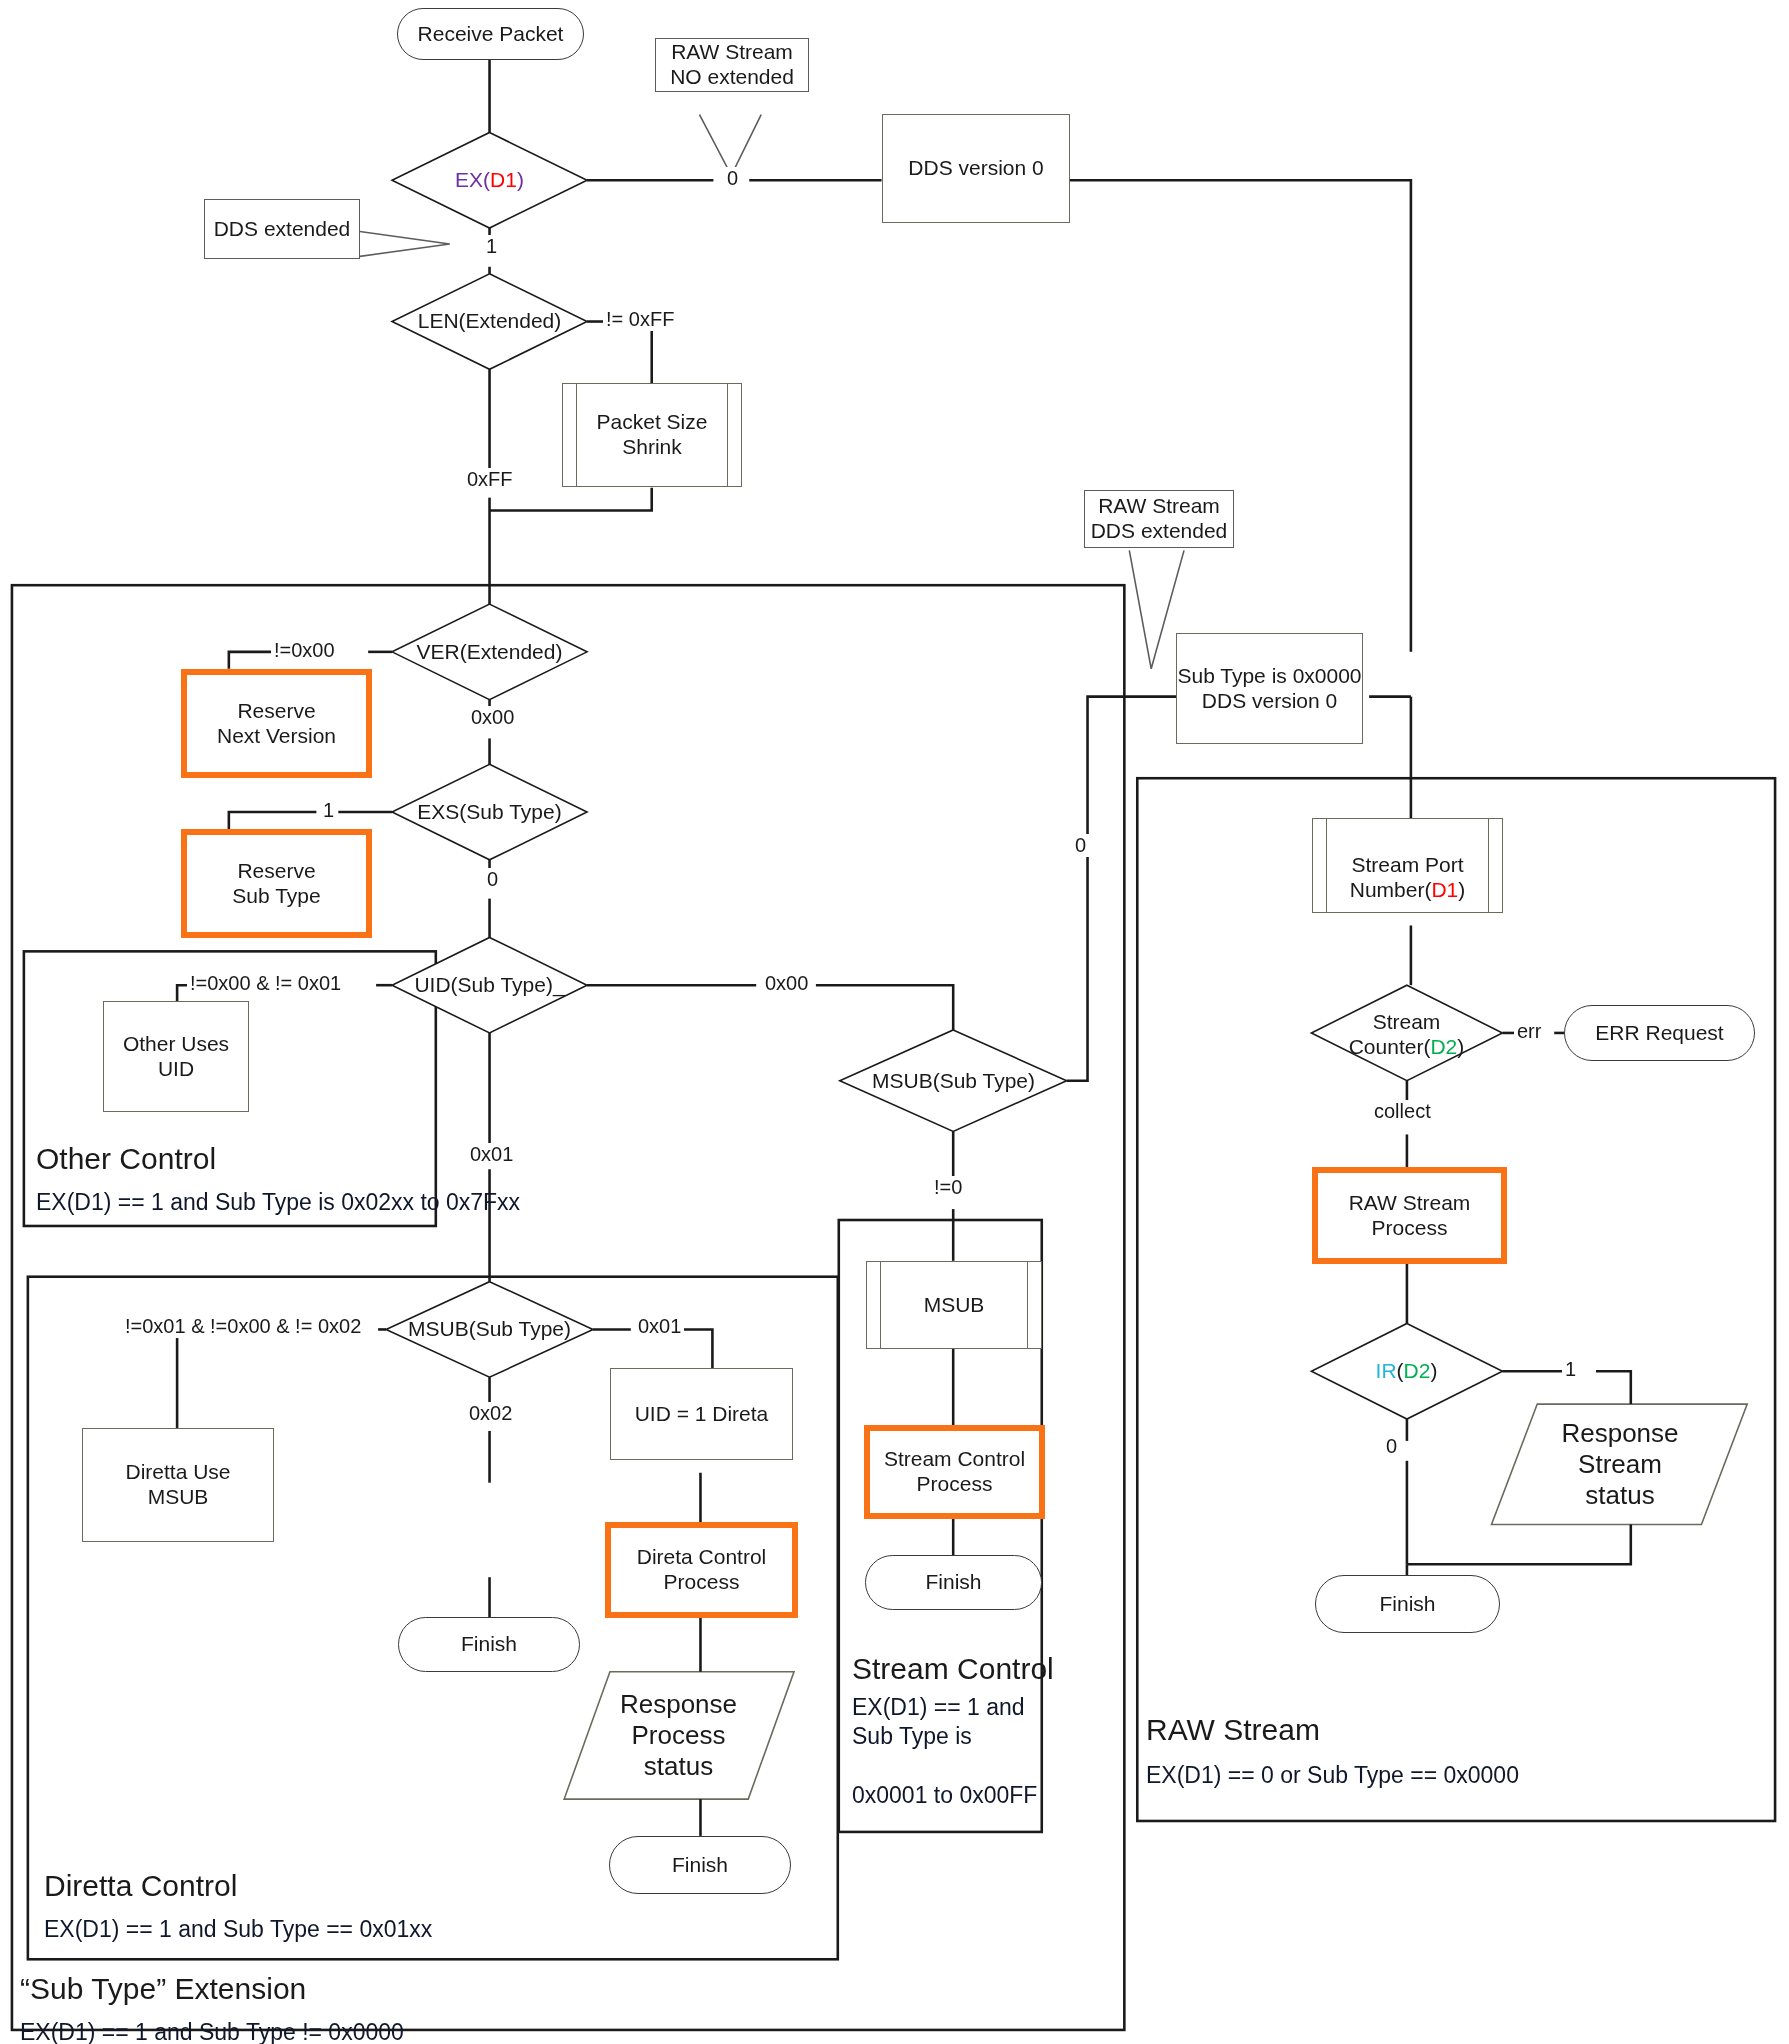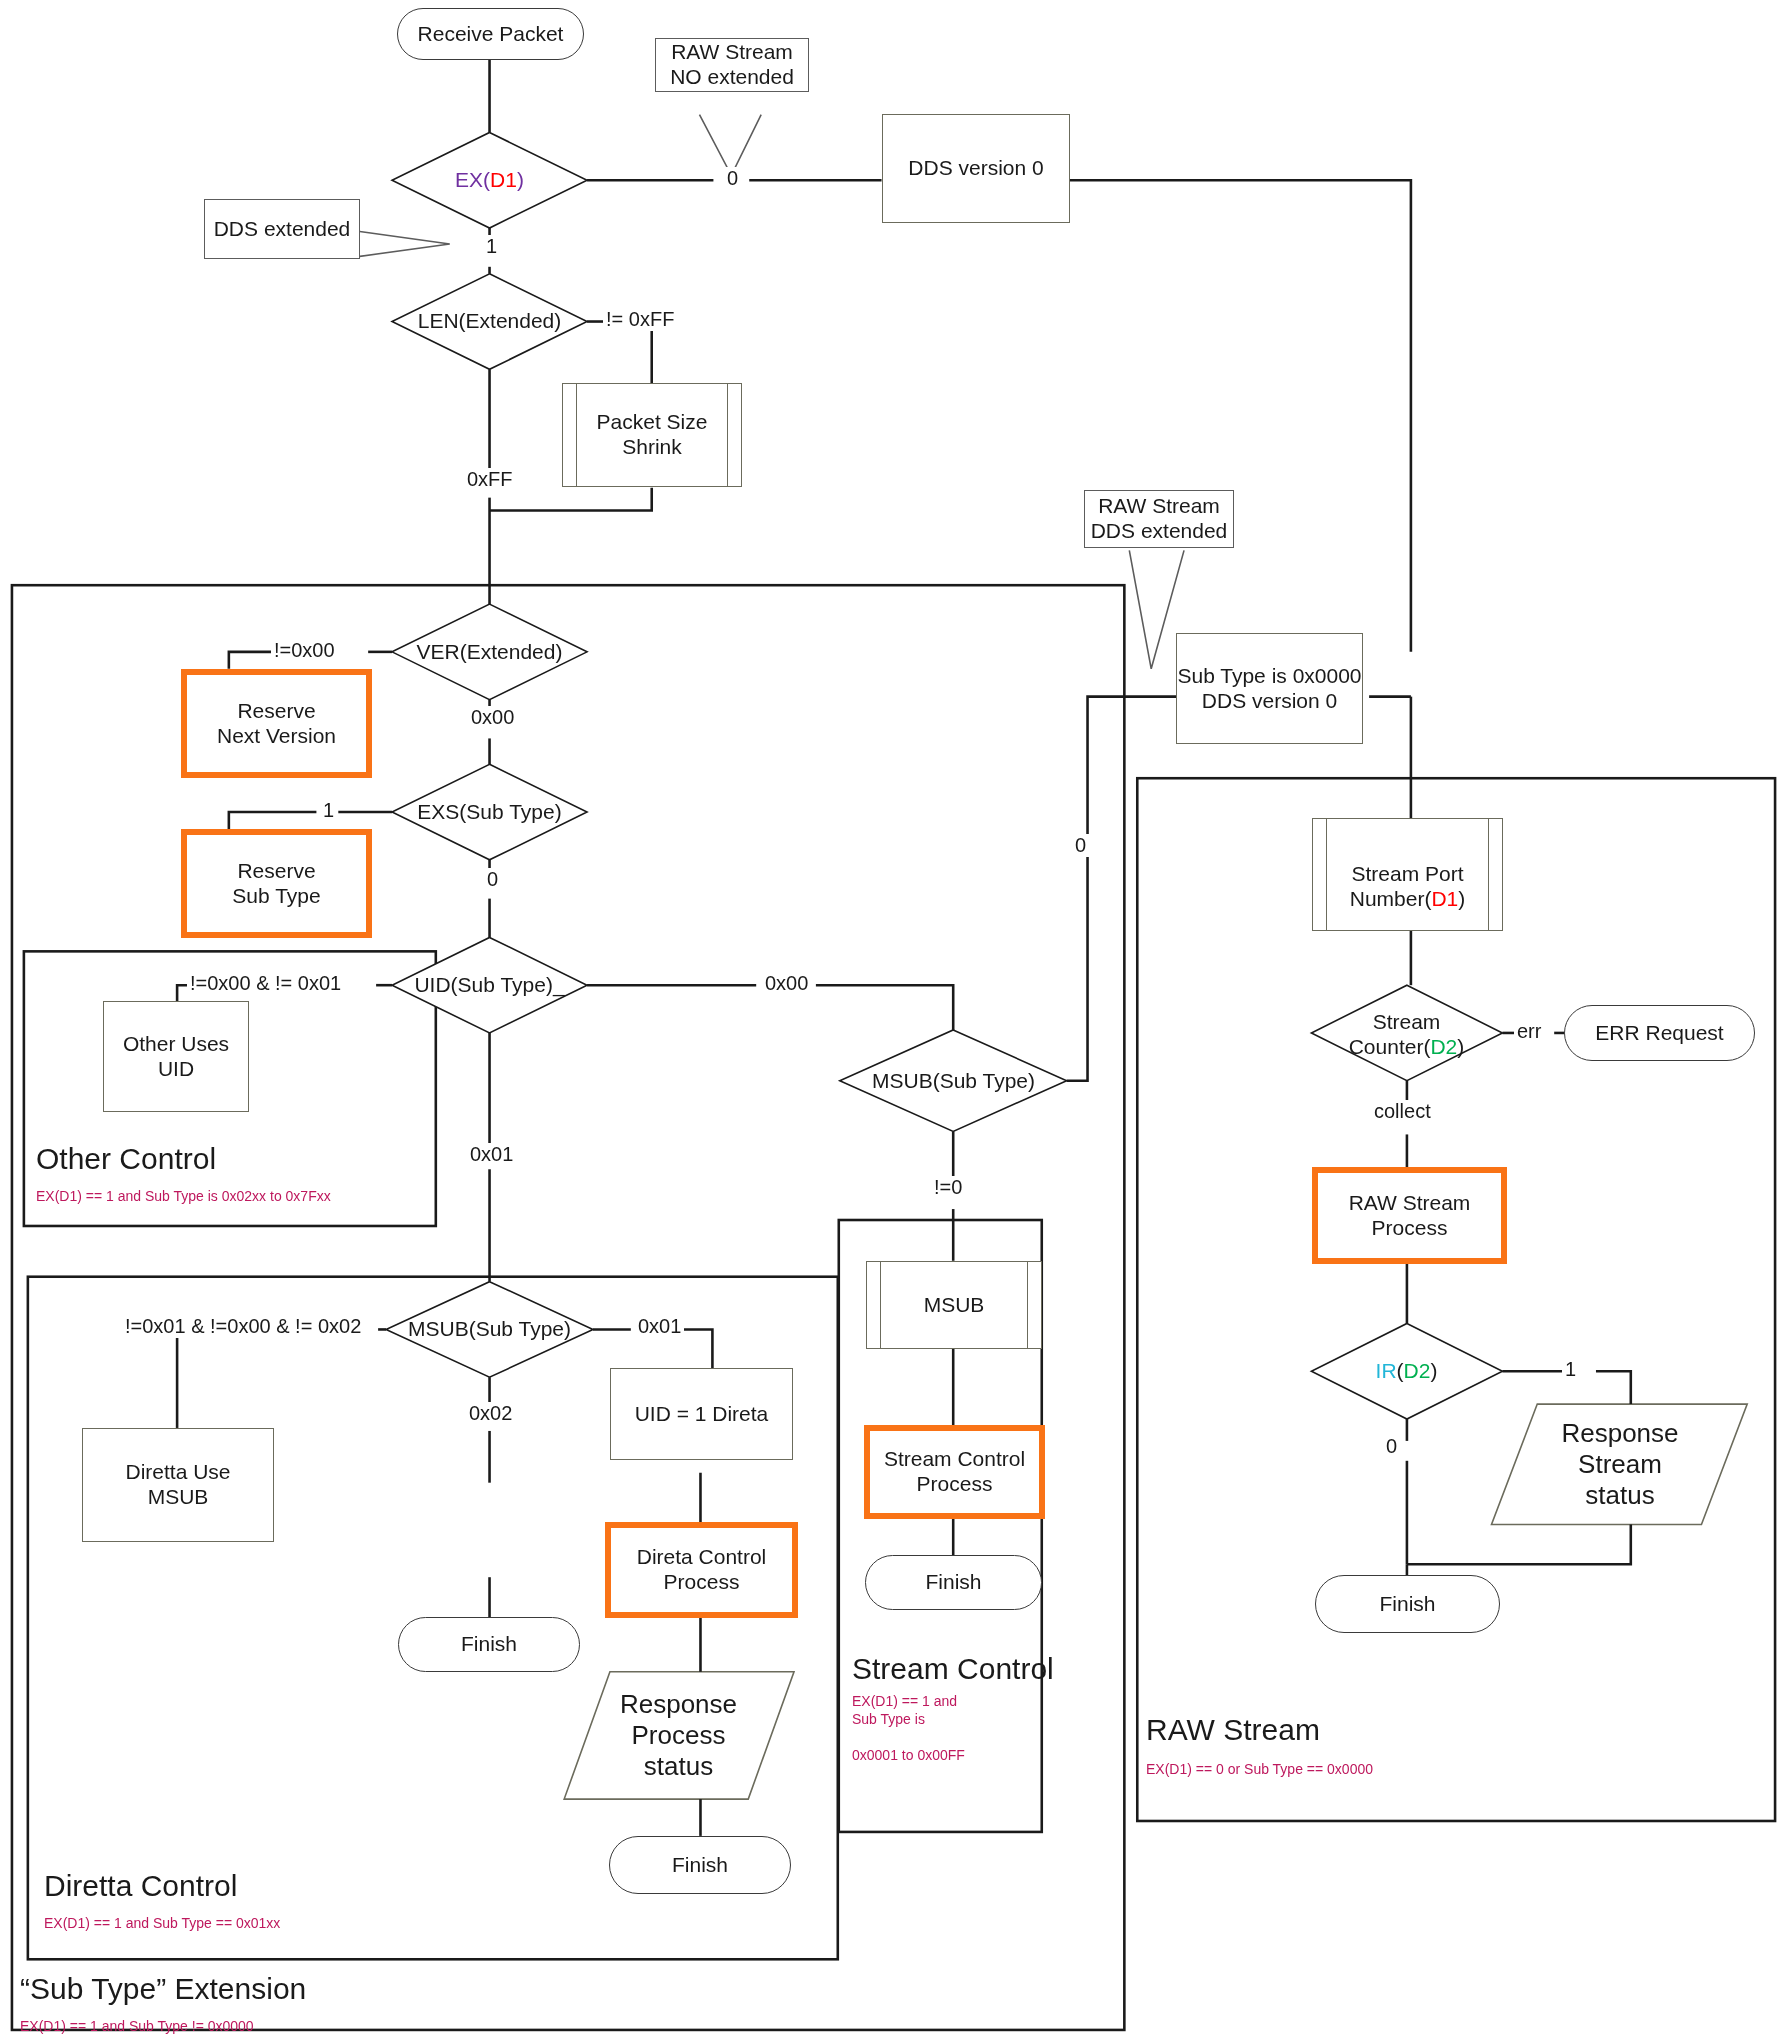--- a/index.html
+++ b/index.html
@@ -82,22 +82,22 @@
   }
   
   .grp-title {
     position: absolute;
     font-size: 30px;
     color: #1a1a1a;
     white-space: nowrap;
   }
   .grp-sub {
     position: absolute;
-    font-size: 14px;
-    color: #be185d;
+    font-size: 23px;
+    color: #0f172a;
     white-space: pre-line;
     line-height: 1.28;
   }
   .c-ex { color: #7030a0; }
   .c-d1 { color: #ff0000; }
   .c-ir { color: #22b6d8; }
   .c-d2 { color: #00b050; }
   .ml { white-space: pre-line; }
 </style>
 </head>
@@ -337,21 +337,21 @@
   <div class="node proc" style="left:1084px;top:490px;width:150px;height:58px;border-color:#5c5c5c;">
     <span class="ml">RAW Stream
 DDS extended</span>
   </div>
 
   <div class="node proc" style="left:1176px;top:633px;width:187px;height:111px;">
     <span class="ml">Sub Type is 0x0000
 DDS version 0</span>
   </div>
 
-  <div class="node predef" style="left:1312px;top:818px;width:191px;height:113px;">
+  <div class="node predef" style="left:1312px;top:818px;width:191px;height:95px;">
     <span style="white-space:pre-line;">
       <span>Stream Port Number</span><span>(</span><span class="c-d1">D1</span><span>)</span>
     </span>
   </div>
 
   <div class="node decision" style="left:1323px;top:1007px;width:167px;height:54px;">
     <span style="line-height:1.2;">
       <span>Stream</span><br>
       <span>Counter</span><span>(</span><span class="c-d2">D2</span><span>)</span>
     </span>

